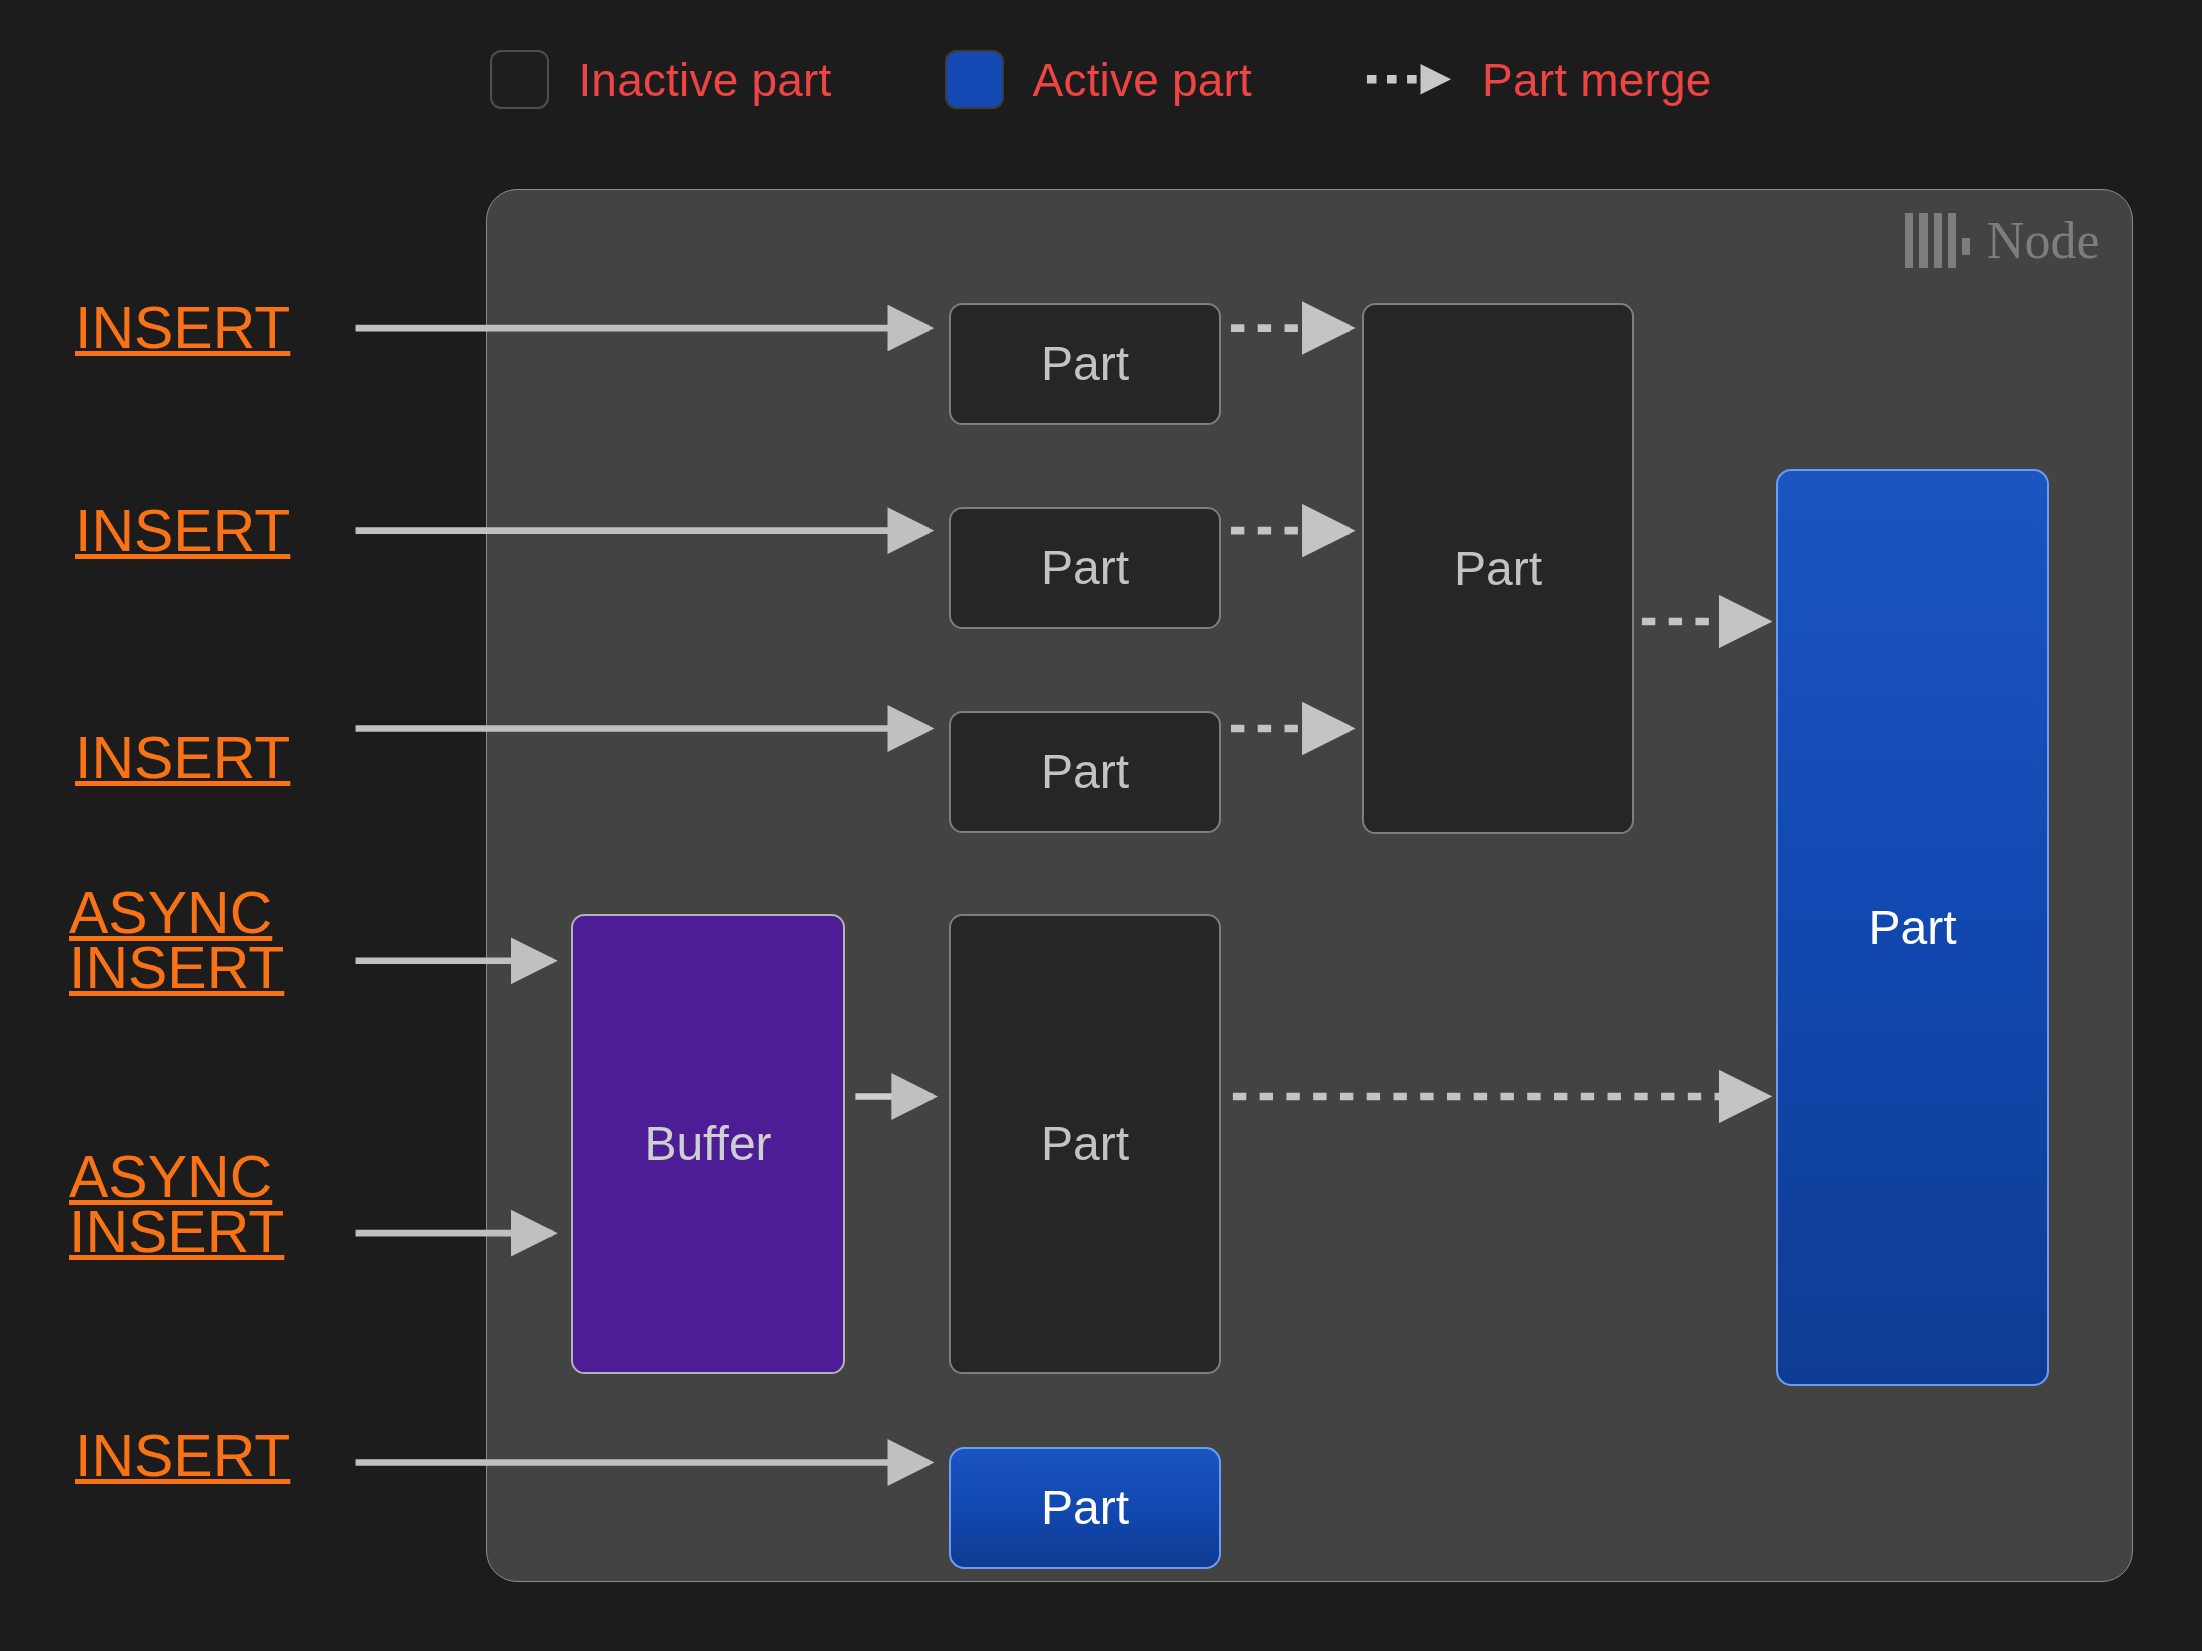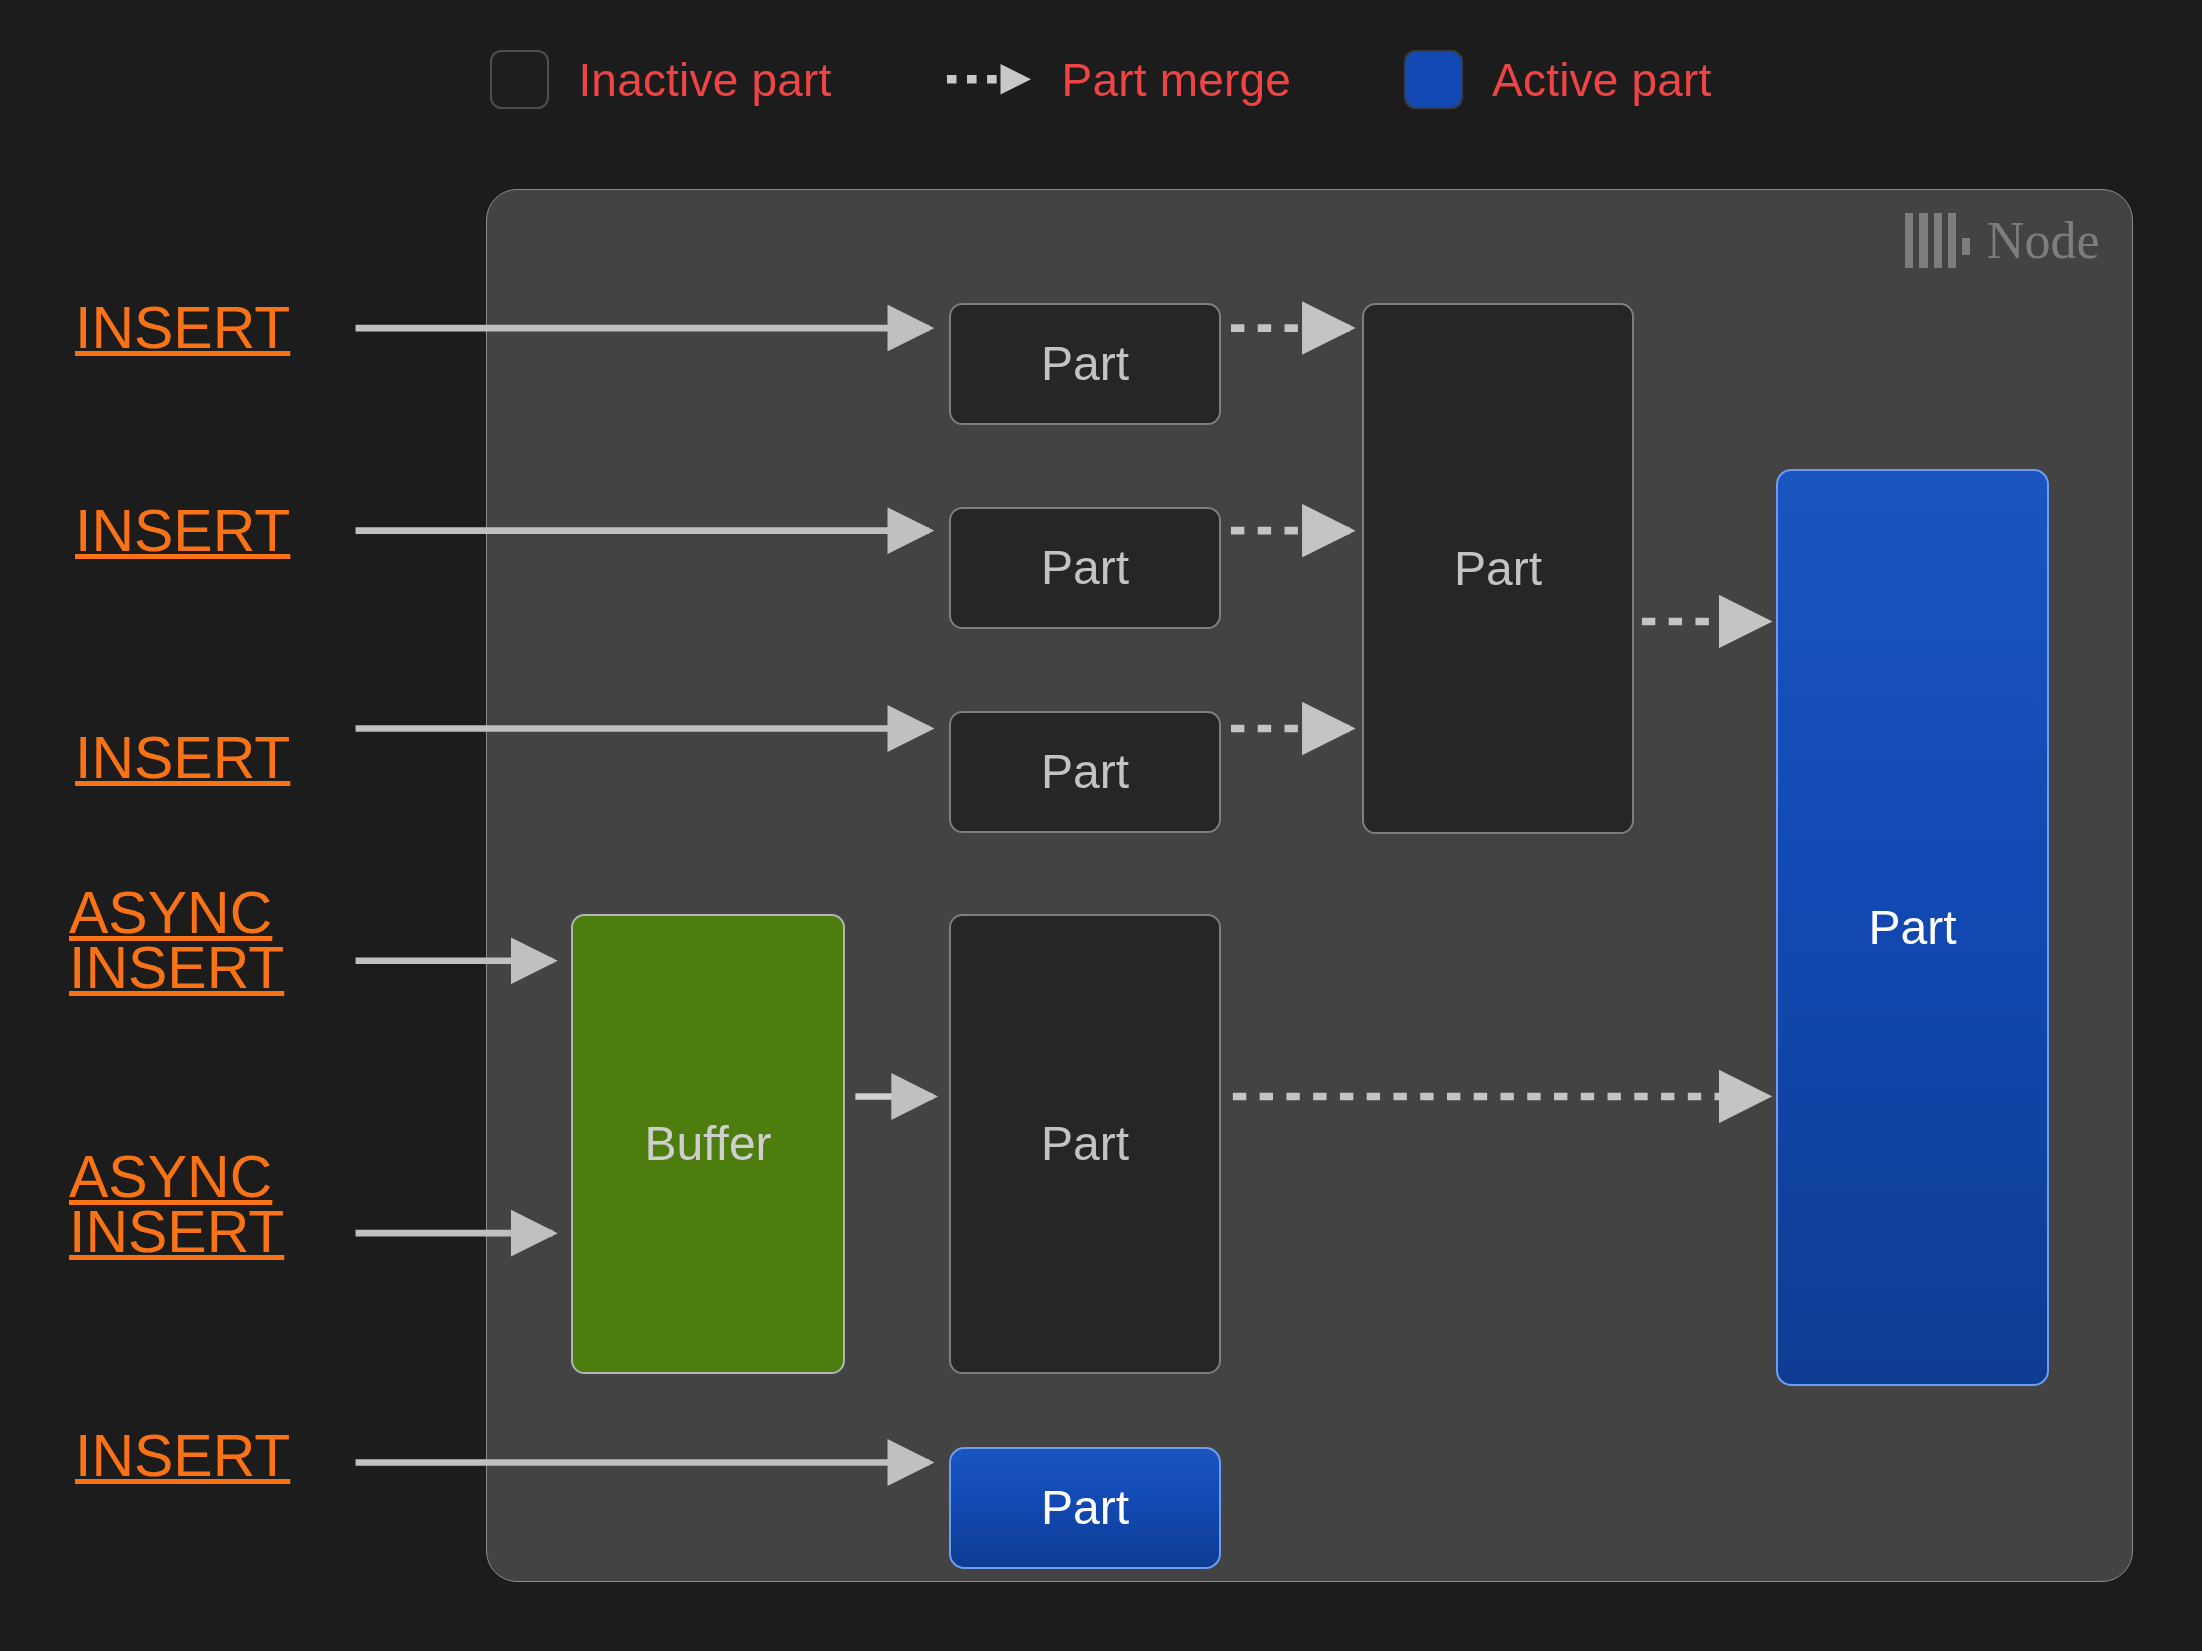--- a/index.html
+++ b/index.html
@@ -140,21 +140,21 @@
   .box.part-inactive .box-label { color: #c3c3c3; }
 
   .box.part-active {
     background: linear-gradient(180deg, #1a55c0 0%, #1249b3 45%, #0e3c92 100%);
     border: 2.9px solid #6d9cf0;
     border-radius: 15.3px;
   }
   .box.part-active .box-label { color: #ffffff; }
 
   .box.buffer {
-    background: #4d7c0f;
+    background: #4c1d95;
     border: 2.9px solid #b4b4b4;
   }
   .box.buffer .box-label { color: #cfcfcf; }
 
   
   .src-label {
     position: absolute;
     color: #f97316;
     font-size: 59px;
     line-height: 55px;
@@ -179,30 +179,30 @@
 <div id="stage">
 
   <div id="legend">
 
     <div class="legend-item">
       <span class="legend-swatch inactive"></span>
       <span class="legend-label">Inactive part</span>
     </div>
 
     <div class="legend-item">
+      <span class="legend-swatch active"></span>
+      <span class="legend-label">Active part</span>
+    </div>
+
+    <div class="legend-item">
       <svg class="legend-arrow" viewBox="0 0 92 34">
         <line x1="2" y1="17" x2="58" y2="17" stroke="#c8c8c8" stroke-width="9" stroke-dasharray="10 11"></line>
         <polygon points="58,1 90,17 58,33" fill="#c8c8c8"></polygon>
       </svg>
       <span class="legend-label">Part merge</span>
-    </div>
-
-    <div class="legend-item">
-      <span class="legend-swatch active"></span>
-      <span class="legend-label">Active part</span>
     </div>
 
   </div>
 
   <div id="node-panel">
     <div id="node-badge">
       <span id="node-logo">
         <i></i>
           <i></i>
           <i></i>

